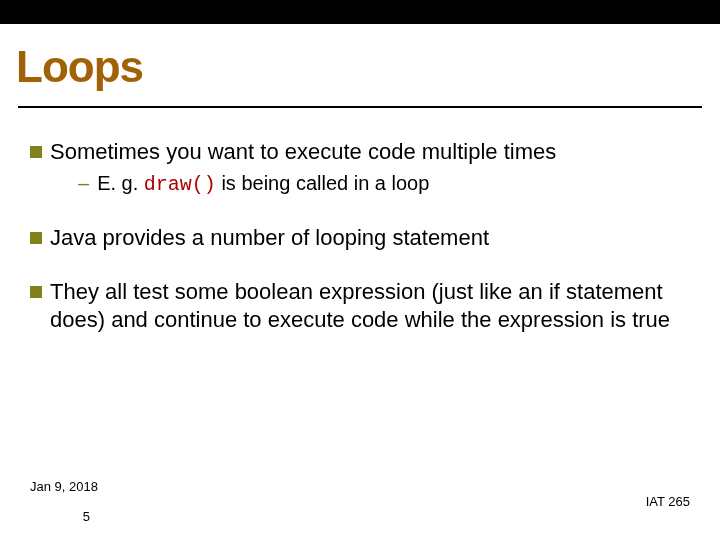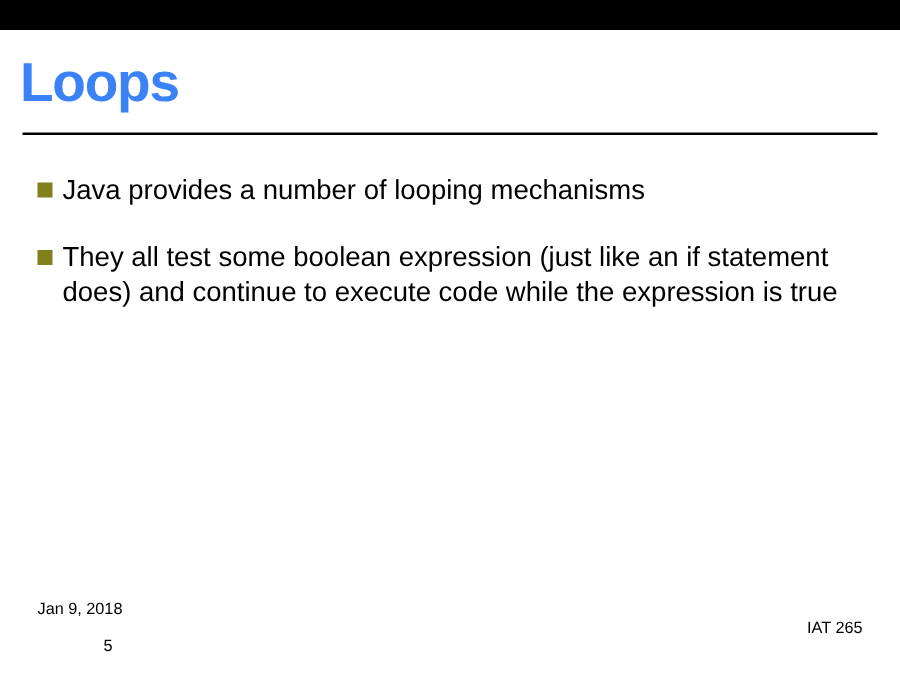--- a/index.html
+++ b/index.html
@@ -13,21 +13,21 @@
   }
   .topbar {
     width: 100%;
     height: 24px;
     background: #000000;
   }
   .title {
     font-family: Arial, Helvetica, sans-serif;
     font-weight: 900;
     font-size: 44px;
-    color: #3b82f6;
+    color: #a16207;
     letter-spacing: -1px;
     padding: 18px 0 0 16px;
   }
   .rule {
     border: none;
     border-top: 2px solid #000000;
     margin: 14px 18px 0 18px;
   }
   .content {
     padding: 30px 30px 0 30px;
@@ -91,24 +91,36 @@
 <body>
 
 <div class="topbar"></div>
 
 <h1 class="title">Loops</h1>
 
 <hr class="rule">
 
 <div class="content">
 
+  <div class="bullet">
+    <div class="sq"></div>
+    <div>
+      <div class="txt">Sometimes you want to execute code multiple times</div>
+      <div class="sub">
+        <div class="dash">–</div>
+        <div class="stxt">
+          <span>E. g. </span><span class="code">draw()</span><span> is being called in a loop</span>
+        </div>
+      </div>
+    </div>
+  </div>
 
   <div class="bullet">
     <div class="sq"></div>
-    <div class="txt">Java provides a number of looping mechanisms</div>
+    <div class="txt">Java provides a number of looping statement</div>
   </div>
 
   <div class="bullet">
     <div class="sq"></div>
     <div class="txt">They all test some boolean expression (just like an if statement does) and continue to execute code while the expression is true</div>
   </div>
 
 </div>
 
 <div class="footer">

